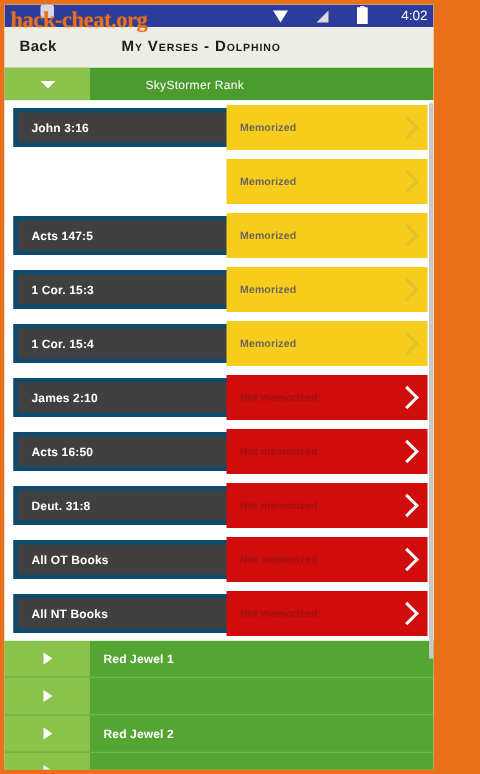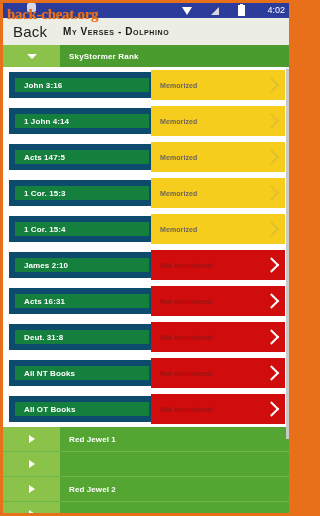--- a/index.html
+++ b/index.html
@@ -103,28 +103,28 @@
     height: 27px;
     background: #eceee5;
     display: flex;
     align-items: center;
     position: relative;
     box-sizing: border-box;
   }
   #back-btn {
     position: absolute;
     left: 10px;
-    font-size: 15px;
+    font-size: 10px;
     color: #222222;
-    font-weight: normal;
+    font-weight: bold;
     letter-spacing: 0.2px;
   }
   #app-title {
     position: absolute;
-    left: 60px;
+    left: 78px;
     font-size: 10px;
     font-weight: bold;
     color: #1b1b1b;
     font-variant: small-caps;
     letter-spacing: 0.6px;
   }
 
   
   #rankbar {
     height: 22px;
@@ -145,43 +145,44 @@
     border-right: 5px solid transparent;
     border-top: 5px solid #ffffff;
   }
   #rank-label {
     flex: 1;
     display: flex;
     align-items: center;
     padding-left: 9px;
     color: #ffffff;
     font-size: 8px;
-    font-weight: bold;
+    font-weight: normal;
     letter-spacing: 0.2px;
+    margin-left: 28px;
   }
 
   
   #verse-list {
     position: relative;
     background: #ffffff;
   }
   .verse-row {
     position: relative;
     height: 36px;
     background: #ffffff;
     display: flex;
     align-items: center;
     box-sizing: border-box;
   }
   .verse-btn {
     width: 146px;
     height: 26px;
     margin-left: 6px;
-    background: #15803d;
-    border: 6px solid #0c4a6e;
+    background: #404040;
+    border: 3px solid #0c4a6e;
     box-sizing: border-box;
     display: flex;
     align-items: center;
     padding-left: 9px;
     color: #ffffff;
     font-size: 8px;
     font-weight: bold;
     letter-spacing: 0.1px;
   }
   .status-panel {
@@ -302,21 +303,20 @@
 
   <div id="verse-list">
     <div class="verse-row">
         <div class="verse-btn">John 3:16</div>
         <div class="status-panel memorized">
           <span class="status-text">Memorized</span>
           <span class="chev"></span>
         </div>
       </div>
       <div class="verse-row">
-        <div class="verse-btn">1 John 4:14</div>
         <div class="status-panel memorized">
           <span class="status-text">Memorized</span>
           <span class="chev"></span>
         </div>
       </div>
       <div class="verse-row">
         <div class="verse-btn">Acts 147:5</div>
         <div class="status-panel memorized">
           <span class="status-text">Memorized</span>
           <span class="chev"></span>
@@ -337,42 +337,42 @@
         </div>
       </div>
       <div class="verse-row">
         <div class="verse-btn">James 2:10</div>
         <div class="status-panel notmem">
           <span class="status-text">Not memorized</span>
           <span class="chev"></span>
         </div>
       </div>
       <div class="verse-row">
-        <div class="verse-btn">Acts 16:31</div>
+        <div class="verse-btn">Acts 16:50</div>
         <div class="status-panel notmem">
           <span class="status-text">Not memorized</span>
           <span class="chev"></span>
         </div>
       </div>
       <div class="verse-row">
         <div class="verse-btn">Deut. 31:8</div>
         <div class="status-panel notmem">
           <span class="status-text">Not memorized</span>
           <span class="chev"></span>
         </div>
       </div>
       <div class="verse-row">
-        <div class="verse-btn">All NT Books</div>
+        <div class="verse-btn">All OT Books</div>
         <div class="status-panel notmem">
           <span class="status-text">Not memorized</span>
           <span class="chev"></span>
         </div>
       </div>
       <div class="verse-row">
-        <div class="verse-btn">All OT Books</div>
+        <div class="verse-btn">All NT Books</div>
         <div class="status-panel notmem">
           <span class="status-text">Not memorized</span>
           <span class="chev"></span>
         </div>
       </div>
       <div id="scrollbar-track">
       <div id="scrollbar-thumb"></div>
     </div>
   </div>
 

